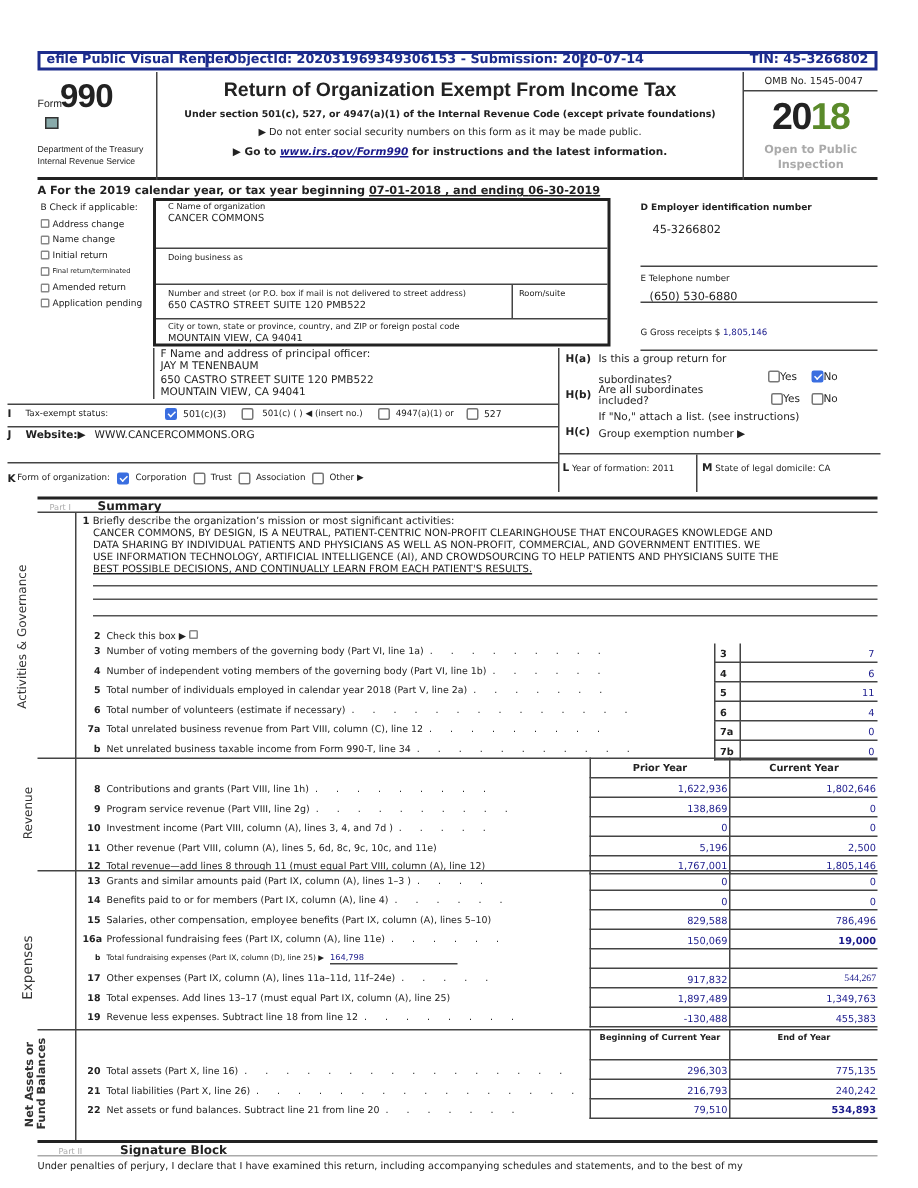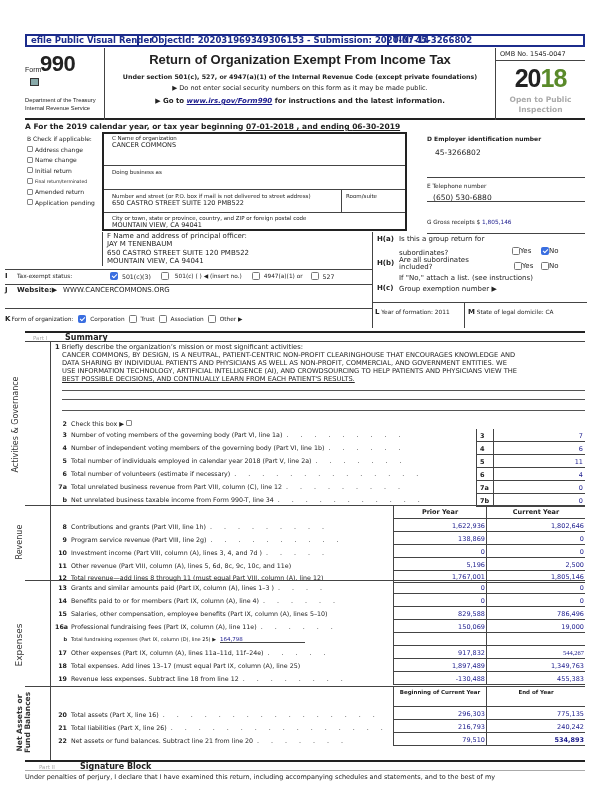--- a/index.html
+++ b/index.html
@@ -6,37 +6,37 @@
   body { width: 612px; height: 792px; background: #fff; font-family: "DejaVu Sans", sans-serif; color: #222; position: relative; overflow: hidden; }
   .abs { position: absolute; }
   .blue { color: #1a1a8c; }
   .bold { font-weight: bold; }
 
   
   #banner { left: 25px; top: 34px; width: 560px; height: 13px; border: 2px solid #1c2c8c; display: flex; font-size: 8.5px; font-weight: bold; color: #1c2c8c; }
   #banner .cell { padding: 0 4px; line-height: 9px; white-space: nowrap; }
   #banner .c1 { width: 112px; border-right: 2px solid #1c2c8c; }
   #banner .c2 { width: 242px; border-right: 2px solid #1c2c8c; margin-left: 8px; }
-  #banner .c3 { flex: 1; text-align: left; }
+  #banner .c3 { flex: 1; text-align: right; }
 
   
   #hdr { left: 25px; top: 48px; width: 560px; height: 72px; border-bottom: 2px solid #222; }
   #hdr-left { position: absolute; left: 0; top: 0; width: 80px; height: 72px; border-right: 1px solid #444; }
   #form-lbl { position: absolute; left: 0; top: 18px; font-size: 7px; font-family: "Liberation Sans", sans-serif; }
   #form-num { position: absolute; left: 13px; top: 3px; font-size: 22px; font-weight: bold; font-family: "Liberation Sans", sans-serif; letter-spacing: -0.5px; }
   #form-icon { position: absolute; left: 5px; top: 30px; width: 9px; height: 8px; border: 1px solid #333; background: #8aa; font-size: 0; }
   #dept { position: absolute; left: 0; top: 48px; font-size: 5.8px; line-height: 8px; font-family: "Liberation Sans", sans-serif; }
   #hdr-mid { position: absolute; left: 80px; top: 0; width: 390px; height: 72px; text-align: center; }
   #title { font-size: 13px; font-weight: bold; font-family: "Liberation Sans", sans-serif; margin-top: 4px; }
   #sub1 { font-size: 6.3px; font-weight: bold; margin-top: 6px; }
   #sub2 { font-size: 6.5px; margin-top: 4px; }
   #sub3 { font-size: 7px; font-weight: bold; margin-top: 5px; }
   #sub3 a { color: #1a1a8c; font-style: italic; text-decoration: underline; }
   #hdr-right { position: absolute; left: 470px; top: 0; width: 90px; height: 72px; border-left: 1px solid #444; }
-  #omb { font-size: 6.5px; padding: 2px 0 2px 4px; border-bottom: 1px solid #444; }
+  #omb { font-size: 6.5px; padding: 2px 0 2px 4px; border-bottom: 1px solid #444; text-align: center; }
   #year { text-align: center; font-size: 25px; font-weight: bold; font-family: "Liberation Sans", sans-serif; margin-top: 3px; letter-spacing: -1px; }
   #year .g { color: #5a8a2a; }
   #open { text-align: center; font-size: 7.5px; font-weight: bold; color: #aaa; line-height: 10px; margin-top: 2px; }
 
   
   #rowA { left: 25px; top: 122px; width: 560px; font-size: 7.5px; font-weight: bold; }
   #rowA .u { text-decoration: underline; }
 
   
   #colB { left: 27px; top: 133px; width: 76px; font-size: 6px; }
@@ -266,21 +266,21 @@
 <div class="vlabel" style="left:-6px;top:640px;width:50px;font-size:9px;">Expenses</div>
 <div class="vlabel" style="left:-6px;top:715px;width:60px;line-height:8px;font-weight:bold;font-size:7.5px;">
     <div>Net Assets or</div>
     <div>Fund Balances</div>
   </div>
 
 <div id="mission" class="abs">
   <div><span class="bold">1</span> <span>Briefly describe the organization’s mission or most significant activities:</span></div>
   <div class="txt">CANCER COMMONS, BY DESIGN, IS A NEUTRAL, PATIENT-CENTRIC NON-PROFIT CLEARINGHOUSE THAT ENCOURAGES KNOWLEDGE AND</div>
   <div class="txt">DATA SHARING BY INDIVIDUAL PATIENTS AND PHYSICIANS AS WELL AS NON-PROFIT, COMMERCIAL, AND GOVERNMENT ENTITIES. WE</div>
-  <div class="txt">USE INFORMATION TECHNOLOGY, ARTIFICIAL INTELLIGENCE (AI), AND CROWDSOURCING TO HELP PATIENTS AND PHYSICIANS VIEW THE</div>
+  <div class="txt">USE INFORMATION TECHNOLOGY, ARTIFICIAL INTELLIGENCE (AI), AND CROWDSOURCING TO HELP PATIENTS AND PHYSICIANS SUITE THE</div>
   <div class="txt" style="text-decoration:underline;">BEST POSSIBLE DECISIONS, AND CONTINUALLY LEARN FROM EACH PATIENT'S RESULTS.</div>
 </div>
 <div class="mline" style="top:390px;"></div>
 <div class="mline" style="top:399px;"></div>
 <div class="mline" style="top:410px;"></div>
 
 <div class="line" style="top:420px;"><span class="n">2</span><span>Check this box ▶</span> <span class="cb"></span></div>
 
 <div id="gov">
     <div class="line" style="top:431px;"><span class="n">3</span><span>Number of voting members of the governing body (Part VI, line 1a)</span><span class="dots">. . . . . . . . .</span></div>
@@ -330,21 +330,21 @@
     <div class="c1v" style="top:581px;">0</div>
     <div class="c2v" style="top:581px;">0</div>
     <div class="line" style="top:597px;"><span class="n">14</span><span>Benefits paid to or for members (Part IX, column (A), line 4)</span><span class="dots">. . . . . .</span></div>
     <div class="c1v" style="top:594px;">0</div>
     <div class="c2v" style="top:594px;">0</div>
     <div class="line" style="top:610px;"><span class="n">15</span><span>Salaries, other compensation, employee benefits (Part IX, column (A), lines 5–10)</span><span class="dots"></span></div>
     <div class="c1v" style="top:607px;">829,588</div>
     <div class="c2v" style="top:607px;">786,496</div>
     <div class="line" style="top:623px;"><span class="n">16a</span><span>Professional fundraising fees (Part IX, column (A), line 11e)</span><span class="dots">. . . . . .</span></div>
     <div class="c1v" style="top:620px;">150,069</div>
-    <div class="c2v" style="top:620px;">19,000</div>
+    <div class="c2v" style="top:620px;font-weight:bold;">19,000</div>
     <div class="line" style="top: 636px; font-size: 5px;"><span class="n">b</span><span>Total fundraising expenses (Part IX, column (D), line 25) ▶</span><span class="dots"></span><span class="blue" style="display:inline-block;width:85px;border-bottom:1px solid #444;font-size:5.5px;">164,798</span></div>
     <div class="c1v" style="top:633px;"></div>
     <div class="c2v" style="top:633px;"></div>
     <div class="line" style="top:649px;"><span class="n">17</span><span>Other expenses (Part IX, column (A), lines 11a–11d, 11f–24e)</span><span class="dots">. . . . .</span></div>
     <div class="c1v" style="top:646px;">917,832</div>
     <div class="c2v" style="top:646px;font-family:Liberation Serif, serif;">544,267</div>
     <div class="line" style="top:662px;"><span class="n">18</span><span>Total expenses. Add lines 13–17 (must equal Part IX, column (A), line 25)</span><span class="dots"></span></div>
     <div class="c1v" style="top:659px;">1,897,489</div>
     <div class="c2v" style="top:659px;">1,349,763</div>
     <div class="line" style="top:675px;"><span class="n">19</span><span>Revenue less expenses. Subtract line 18 from line 12</span><span class="dots">. . . . . . . .</span></div>

